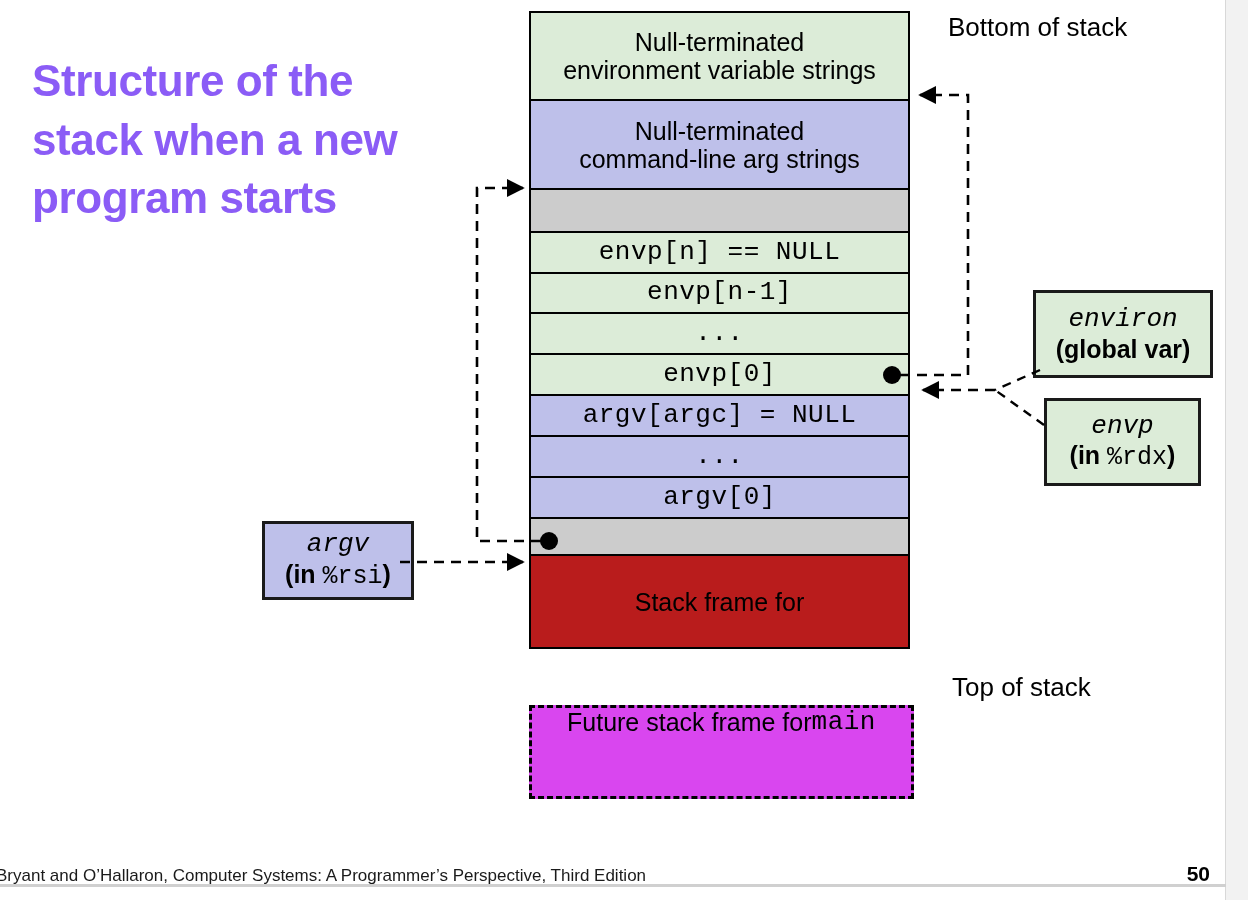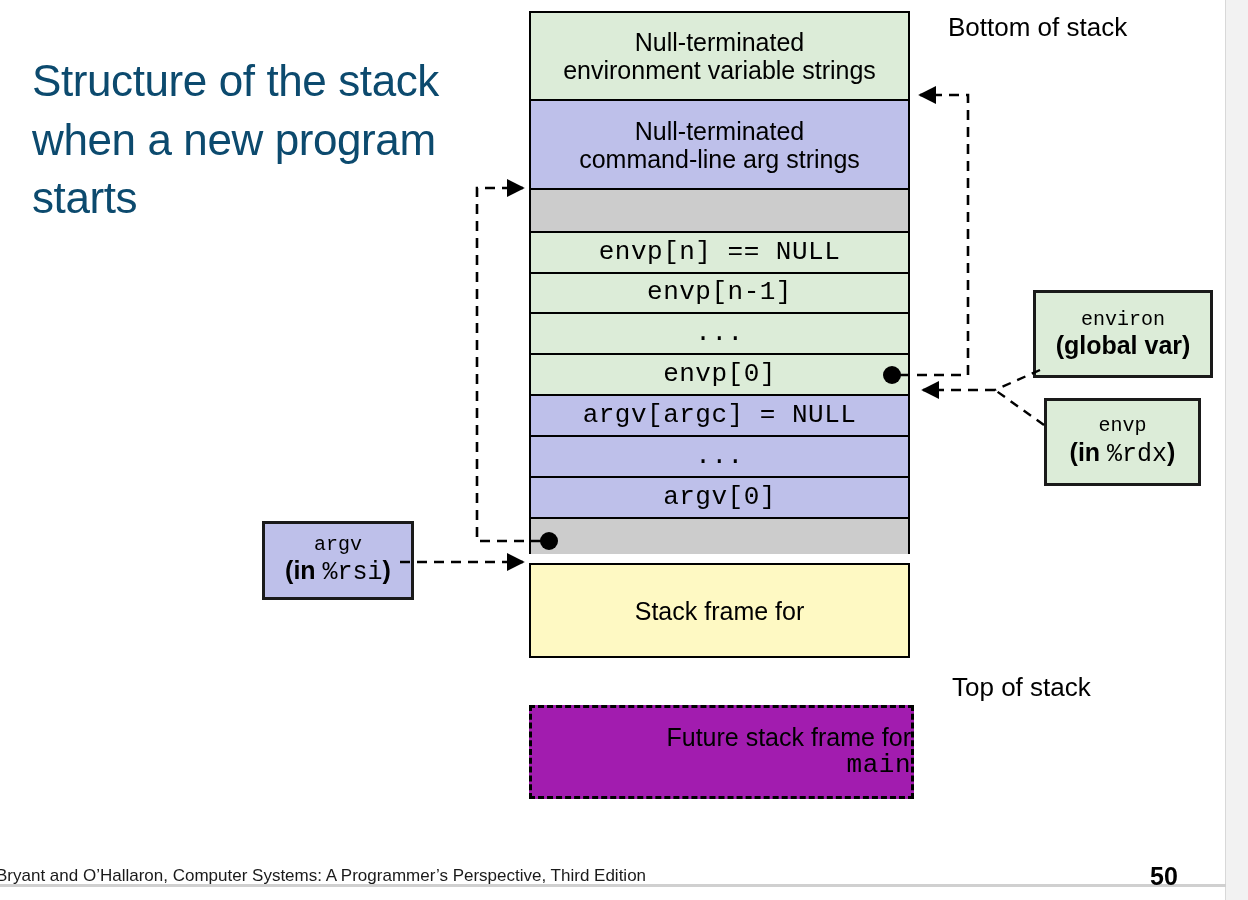--- a/index.html
+++ b/index.html
@@ -9,82 +9,82 @@
     position:relative;overflow:hidden;
   }
   .slide{position:absolute;left:0;top:0;width:1248px;height:900px;}
 
   
   .gutter{position:absolute;right:0;top:0;width:22px;height:900px;background:#f2f2f2;border-left:1px solid #d8d8d8;}
 
   
   .title{
     position:absolute;left:32px;top:52px;width:430px;
-    font-size:44px;font-weight:normal;line-height:1.33;
-    color:#0c4a6e;letter-spacing:-0.4px;
+    font-size:44px;font-weight:bold;line-height:1.33;
+    color:#8b5cf6;letter-spacing:-0.4px;
   }
 
   
   .stack{position:absolute;left:529px;top:11px;width:381px;}
   .row{
     box-sizing:border-box;width:381px;
     border:2px solid #000;border-bottom-width:0;
     display:flex;align-items:center;justify-content:center;
     text-align:center;line-height:1.12;color:#000;
   }
   .row:last-child{border-bottom-width:2px;}
   .green{background:#dcecd8;}
   .purple{background:#bec0ea;}
   .gray{background:#cccccc;}
-  .white{background:#fef9c3;margin-top:9px;}
+  .white{background:#b91c1c;}
   .sans{font-family:"Liberation Sans", sans-serif;font-size:25px;}
   .mono{font-family:"Liberation Mono", monospace;font-size:26px;letter-spacing:0.5px;}
   .h88{height:88px;}
   .h88b{height:89px;}
   .h43{height:43px;}
   .h40{height:40px;}
   .h41{height:41px;}
   .h37{height:37px;}
   .h95{height:95px;}
   .twoline{flex-direction:column;}
 
   
   .future{
     position:absolute;left:529px;top:705px;width:385px;height:94px;
-    box-sizing:border-box;border:3px dashed #000;background:#a21caf;
-    display:flex;flex-direction:column;align-items:flex-end;justify-content:center;
+    box-sizing:border-box;border:3px dashed #000;background:#d946ef;
+    display:flex;align-items:flex-start;justify-content:center;
     text-align:center;line-height:1.15;
   }
 
   
   .callout{
     position:absolute;box-sizing:border-box;border:3px solid #1a1a1a;
     display:flex;flex-direction:column;align-items:center;justify-content:center;
     text-align:center;line-height:1.12;
   }
-  .callout .l1{font-family:"Liberation Mono", monospace;font-size:20px;}
+  .callout .l1{font-family:"Liberation Mono", monospace;font-size:26px;font-style:italic;}
   .callout .l2{font-size:25px;font-weight:bold;}
   .callout .l2 .reg{font-family:"Liberation Mono", monospace;font-weight:normal;font-size:25px;}
   .c-environ{left:1033px;top:290px;width:180px;height:88px;background:#dcecd8;}
   .c-envp{left:1044px;top:398px;width:157px;height:88px;background:#dcecd8;}
   .c-argv{left:246px;top:521px;width:152px;height:79px;background:#bec0ea;margin-left:16px;}
   .c-argc{left:246px;top:628px;width:152px;height:79px;background:#bec0ea;}
 
   
   .endlabel{position:absolute;font-size:26px;color:#000;}
   .lbl-bottom{left:920px;top:12px;margin-left:28px;}
   .lbl-top{left:952px;top:672px;}
 
   
   .wires{position:absolute;left:0;top:0;width:1248px;height:900px;pointer-events:none;}
 
   
   .footline{position:absolute;left:0;top:884px;width:1226px;height:3px;background:#d0d0d0;}
   .footer{position:absolute;left:-4px;top:866px;width:900px;font-size:17px;color:#1a1a1a;}
-  .pageno{position:absolute;left:1150px;top:862px;width:60px;text-align:left;font-size:25px;font-weight:bold;color:#000;}
+  .pageno{position:absolute;left:1150px;top:862px;width:60px;text-align:right;font-size:21px;font-weight:bold;color:#000;}
 </style>
 </head>
 <body>
 
 <div class="slide">
 
   <div class="gutter"></div>
 
   <div class="title">Structure of the stack when a new program starts</div>
 

